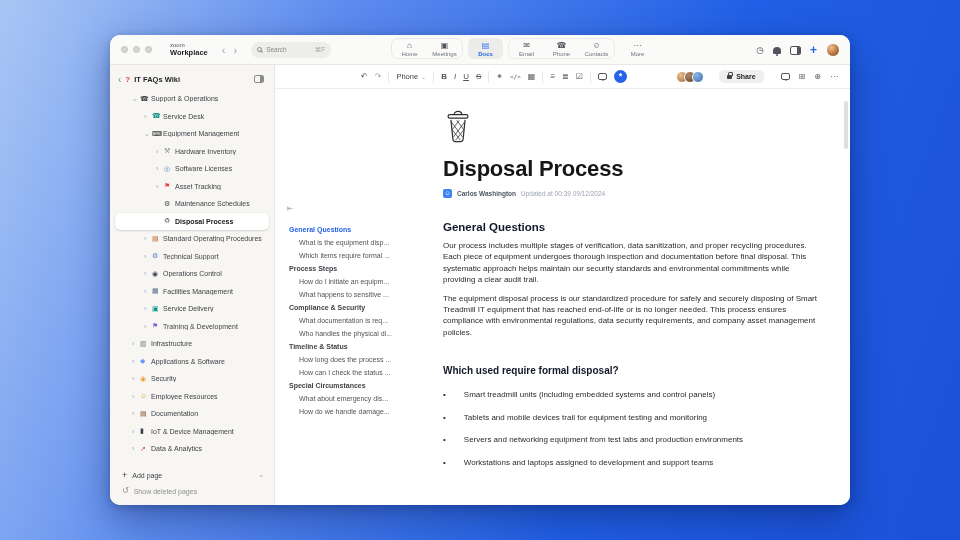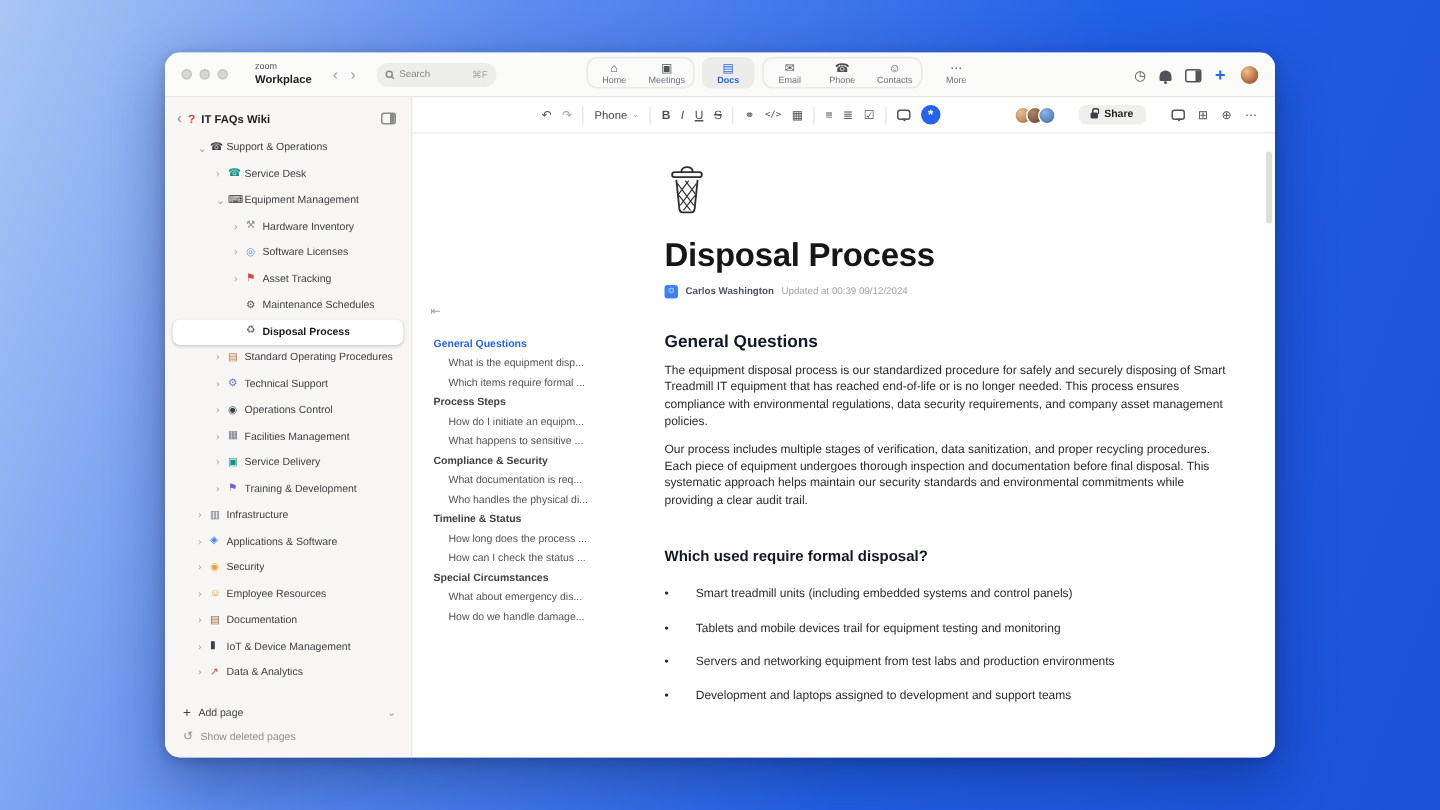--- a/index.html
+++ b/index.html
@@ -367,37 +367,37 @@
           <path d="M7.5 10.5 L9.6 31 C9.8 32.6 10.6 33.4 12 33.4 L18 33.4 C19.4 33.4 20.2 32.6 20.4 31 L22.5 10.5" stroke-width="1.3"></path>
           <path d="M8.2 13 L19.8 28.5 M9.3 21.5 L17.5 32 M13.8 11 L21.6 21.5 M21.8 13 L10.2 28.5 M20.7 21.5 L12.5 32 M16.2 11 L8.4 21.5" stroke-width="0.8"></path>
         </svg>
         <div class="doc-title">Disposal Process</div>
         <div class="byline">
           <span class="bavatar">☺</span>
           <span class="bname">Carlos Washington</span>
           <span class="bupd">Updated at 00:39 09/12/2024</span>
         </div>
         <div class="h-section">General Questions</div>
+        <div class="para">Our process includes multiple stages of verification, data sanitization, and proper recycling procedures. Each piece of equipment undergoes thorough inspection and documentation before final disposal. This systematic approach helps maintain our security standards and environmental commitments while providing a clear audit trail.</div>
         <div class="para">The equipment disposal process is our standardized procedure for safely and securely disposing of Smart Treadmill IT equipment that has reached end-of-life or is no longer needed. This process ensures compliance with environmental regulations, data security requirements, and company asset management policies.</div>
-        <div class="para">Our process includes multiple stages of verification, data sanitization, and proper recycling procedures. Each piece of equipment undergoes thorough inspection and documentation before final disposal. This systematic approach helps maintain our security standards and environmental commitments while providing a clear audit trail.</div>
         <div class="h-q second">Which used require formal disposal?</div>
         <div class="bullets">
             <div class="bullet-row">
               <span class="bdot">•</span>
               <span class="btext">Smart treadmill units (including embedded systems and control panels)</span>
             </div>
             <div class="bullet-row">
               <span class="bdot">•</span>
               <span class="btext">Tablets and mobile devices trail for equipment testing and monitoring</span>
             </div>
             <div class="bullet-row">
               <span class="bdot">•</span>
               <span class="btext">Servers and networking equipment from test labs and production environments</span>
             </div>
             <div class="bullet-row">
               <span class="bdot">•</span>
-              <span class="btext">Development and laptops assigned to development and support teams</span>
+              <span class="btext">Workstations and laptops assigned to development and support teams</span>
             </div>
           </div>
       </div>
     </div>
   </div>
 </div>
 
 </body></html>

